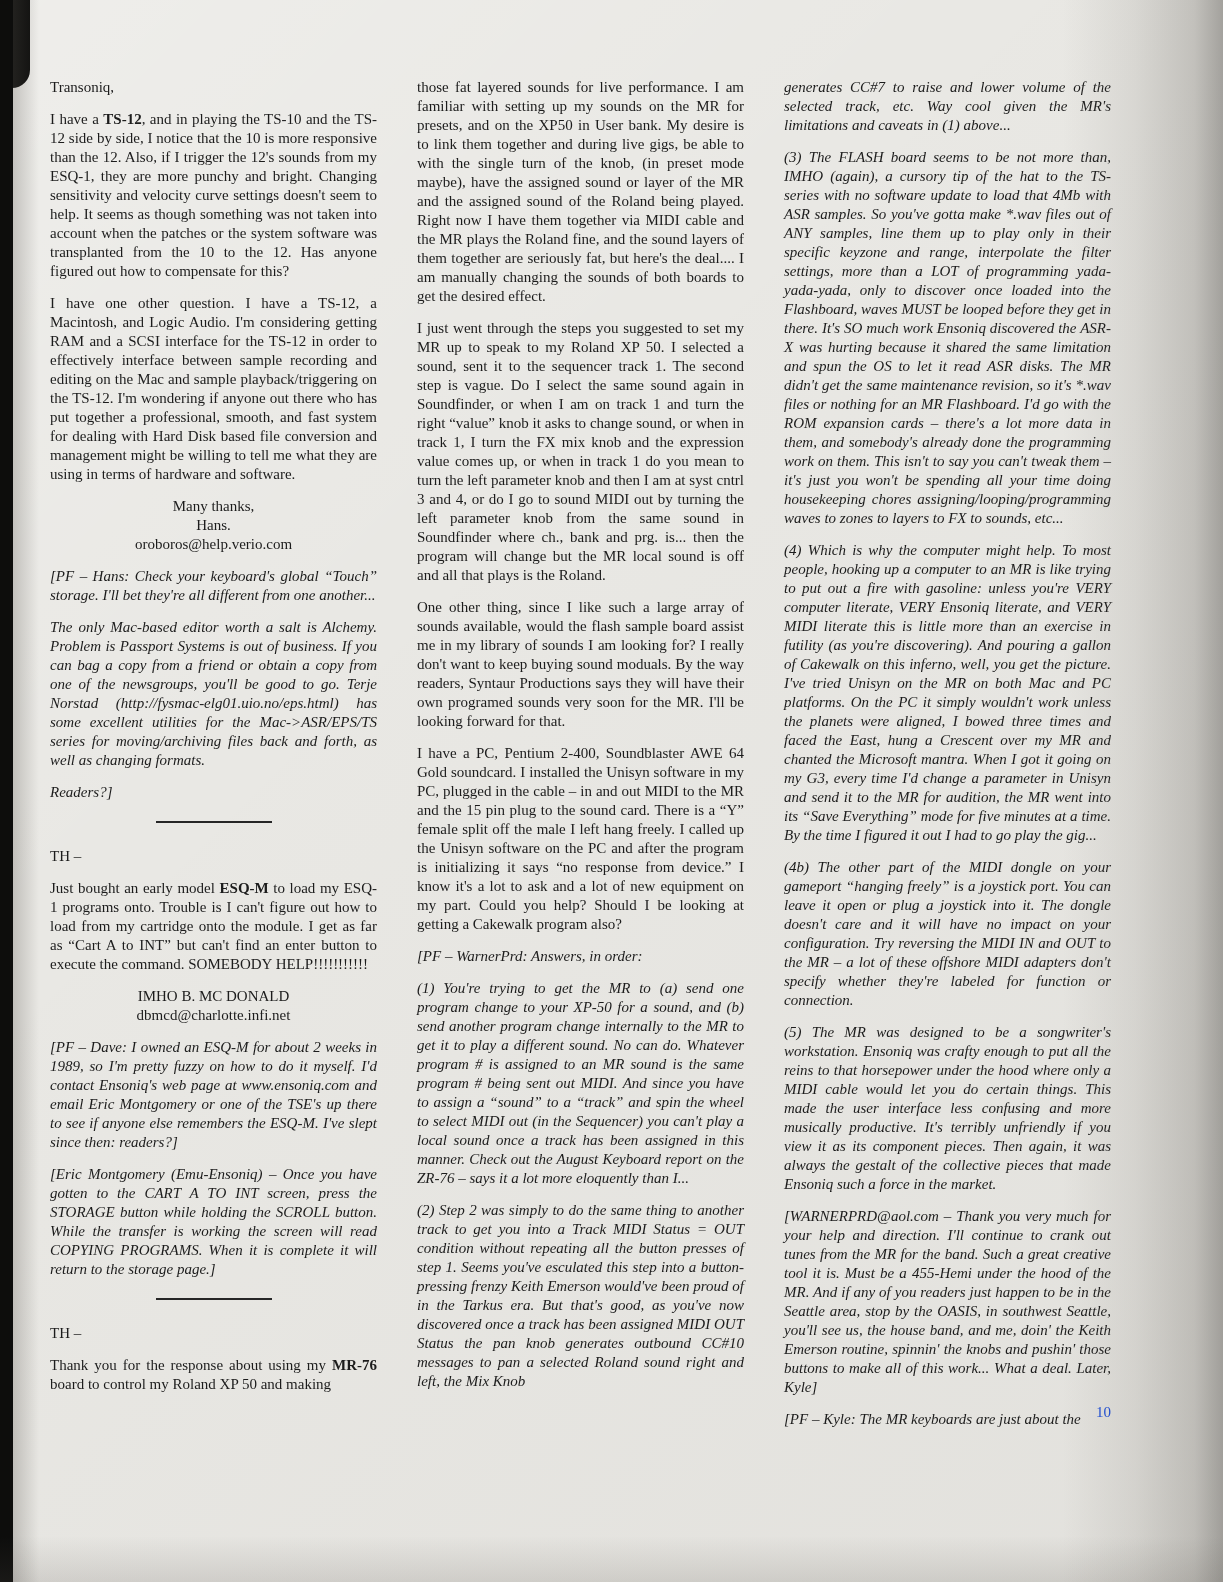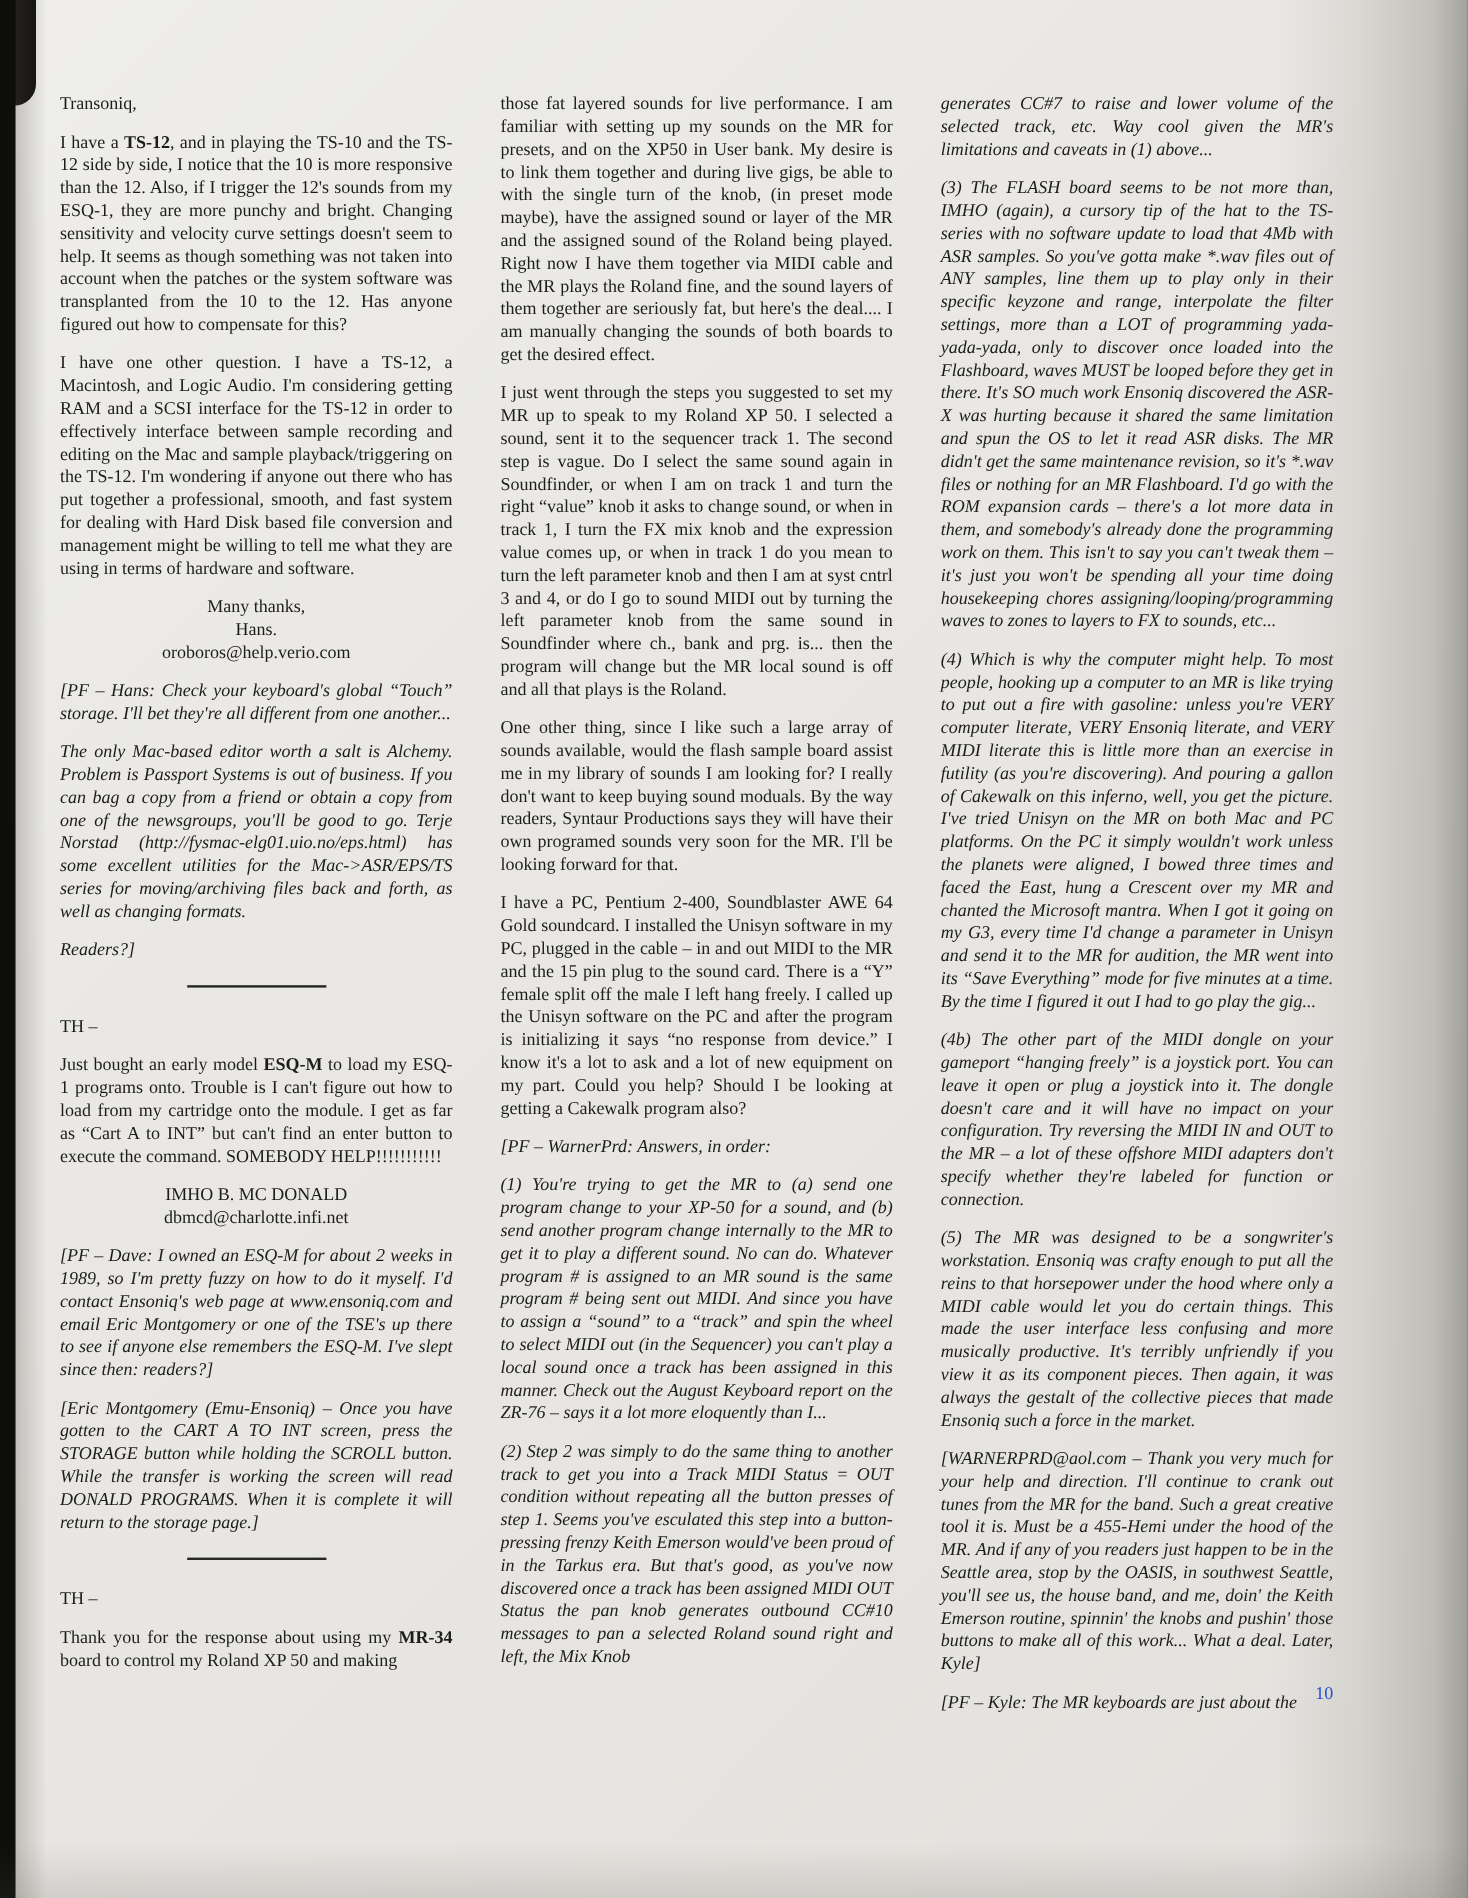--- a/index.html
+++ b/index.html
@@ -123,24 +123,24 @@
         <p class="para italic">The only Mac-based editor worth a salt is Alchemy. Problem is Passport Systems is out of business. If you can bag a copy from a friend or obtain a copy from one of the newsgroups, you'll be good to go. Terje Norstad (http://fysmac-elg01.uio.no/eps.html) has some excellent utilities for the Mac-&gt;ASR/EPS/TS series for moving/archiving files back and forth, as well as changing formats.</p>
         <p class="para italic">Readers?]</p>
         <div class="divider"></div>
         <p class="para">TH –</p>
         <p class="para">Just bought an early model <b>ESQ-M</b> to load my ESQ-1 programs onto. Trouble is I can't figure out how to load from my cartridge onto the module. I get as far as “Cart A to INT” but can't find an enter button to execute the command. SOMEBODY HELP!!!!!!!!!!!</p>
         <div class="para lines">
           <div>IMHO B. MC DONALD</div>
           <div>dbmcd@charlotte.infi.net</div>
         </div>
         <p class="para italic">[PF – Dave: I owned an ESQ-M for about 2 weeks in 1989, so I'm pretty fuzzy on how to do it myself. I'd contact Ensoniq's web page at www.ensoniq.com and email Eric Montgomery or one of the TSE's up there to see if anyone else remembers the ESQ-M. I've slept since then: readers?]</p>
-        <p class="para italic">[Eric Montgomery (Emu-Ensoniq) – Once you have gotten to the CART A TO INT screen, press the STORAGE button while holding the SCROLL button. While the transfer is working the screen will read DONALD PROGRAMS. When it is complete it will return to the storage page.]</p>
+        <p class="para italic">[Eric Montgomery (Emu-Ensoniq) – Once you have gotten to the CART A TO INT screen, press the STORAGE button while holding the SCROLL button. While the transfer is working the screen will read COPYING PROGRAMS. When it is complete it will return to the storage page.]</p>
         <div class="divider"></div>
         <p class="para">TH –</p>
-        <p class="para">Thank you for the response about using my <b>MR-34</b> board to control my Roland XP 50 and making</p>
+        <p class="para">Thank you for the response about using my <b>MR-76</b> board to control my Roland XP 50 and making</p>
       </div>
     <div class="col">
         <p class="para">those fat layered sounds for live performance. I am familiar with setting up my sounds on the MR for presets, and on the XP50 in User bank. My desire is to link them together and during live gigs, be able to with the single turn of the knob, (in preset mode maybe), have the assigned sound or layer of the MR and the assigned sound of the Roland being played. Right now I have them together via MIDI cable and the MR plays the Roland fine, and the sound layers of them together are seriously fat, but here's the deal.... I am manually changing the sounds of both boards to get the desired effect.</p>
         <p class="para">I just went through the steps you suggested to set my MR up to speak to my Roland XP 50. I selected a sound, sent it to the sequencer track 1. The second step is vague. Do I select the same sound again in Soundfinder, or when I am on track 1 and turn the right “value” knob it asks to change sound, or when in track 1, I turn the FX mix knob and the expression value comes up, or when in track 1 do you mean to turn the left parameter knob and then I am at syst cntrl 3 and 4, or do I go to sound MIDI out by turning the left parameter knob from the same sound in Soundfinder where ch., bank and prg. is... then the program will change but the MR local sound is off and all that plays is the Roland.</p>
         <p class="para">One other thing, since I like such a large array of sounds available, would the flash sample board assist me in my library of sounds I am looking for? I really don't want to keep buying sound moduals. By the way readers, Syntaur Productions says they will have their own programed sounds very soon for the MR. I'll be looking forward for that.</p>
         <p class="para">I have a PC, Pentium 2-400, Soundblaster AWE 64 Gold soundcard. I installed the Unisyn software in my PC, plugged in the cable – in and out MIDI to the MR and the 15 pin plug to the sound card. There is a “Y” female split off the male I left hang freely. I called up the Unisyn software on the PC and after the program is initializing it says “no response from device.” I know it's a lot to ask and a lot of new equipment on my part. Could you help? Should I be looking at getting a Cakewalk program also?</p>
         <p class="para italic">[PF – WarnerPrd: Answers, in order:</p>
         <p class="para italic">(1) You're trying to get the MR to (a) send one program change to your XP-50 for a sound, and (b) send another program change internally to the MR to get it to play a different sound. No can do. Whatever program # is assigned to an MR sound is the same program # being sent out MIDI. And since you have to assign a “sound” to a “track” and spin the wheel to select MIDI out (in the Sequencer) you can't play a local sound once a track has been assigned in this manner. Check out the August Keyboard report on the ZR-76 – says it a lot more eloquently than I...</p>
         <p class="para italic">(2) Step 2 was simply to do the same thing to another track to get you into a Track MIDI Status = OUT condition without repeating all the button presses of step 1. Seems you've esculated this step into a button-pressing frenzy Keith Emerson would've been proud of in the Tarkus era. But that's good, as you've now discovered once a track has been assigned MIDI OUT Status the pan knob generates outbound CC#10 messages to pan a selected Roland sound right and left, the Mix Knob</p>
       </div>

